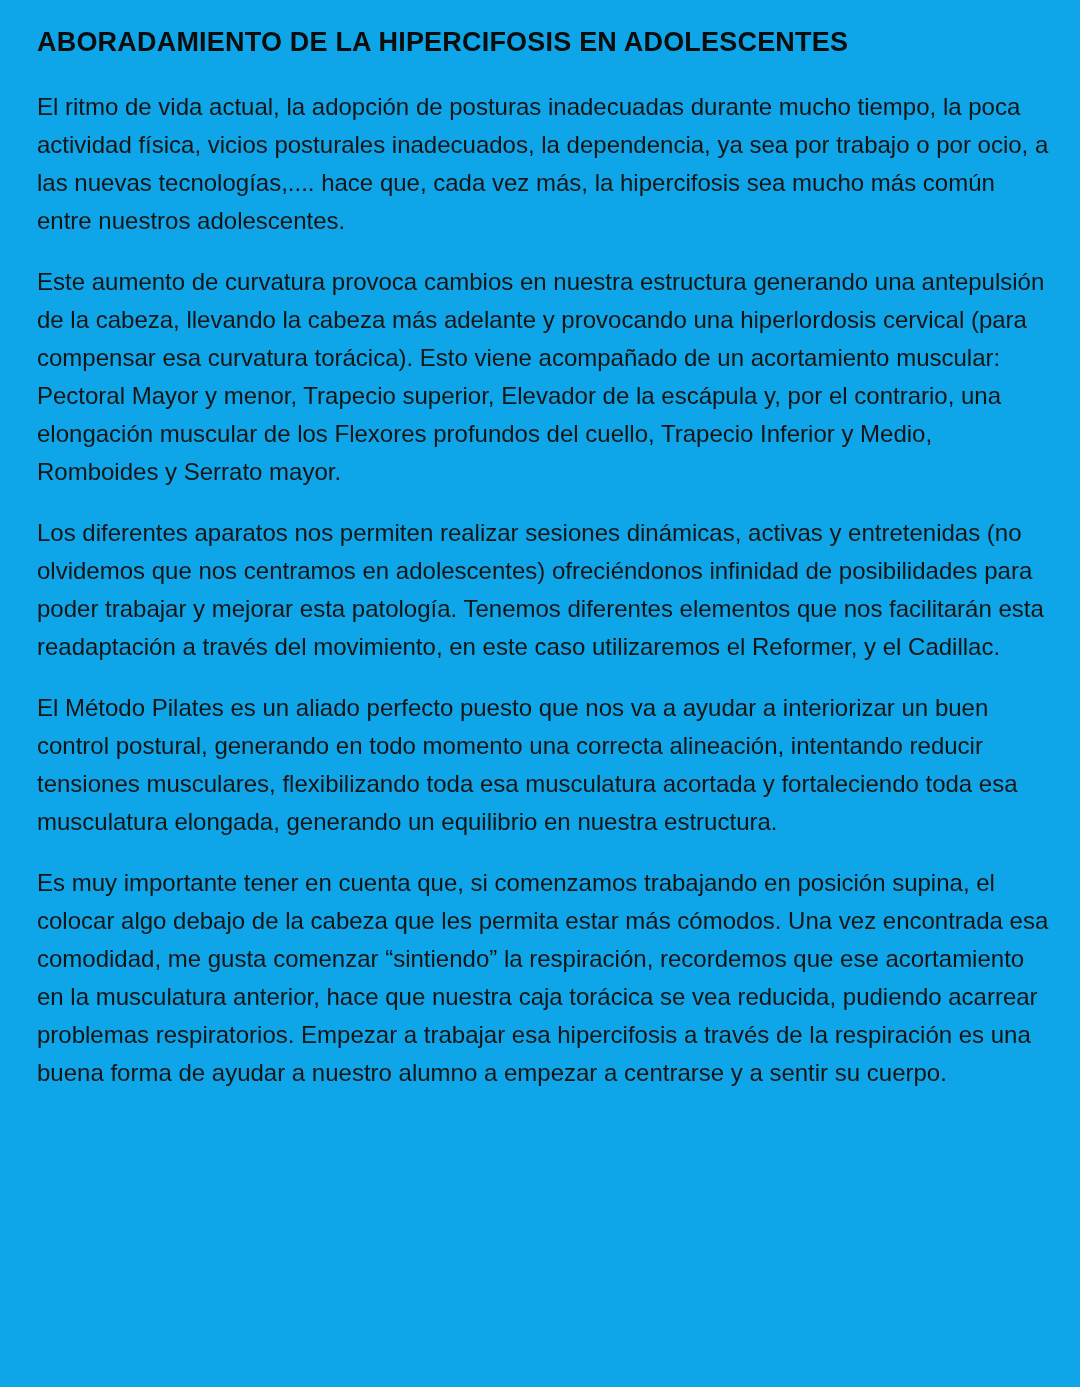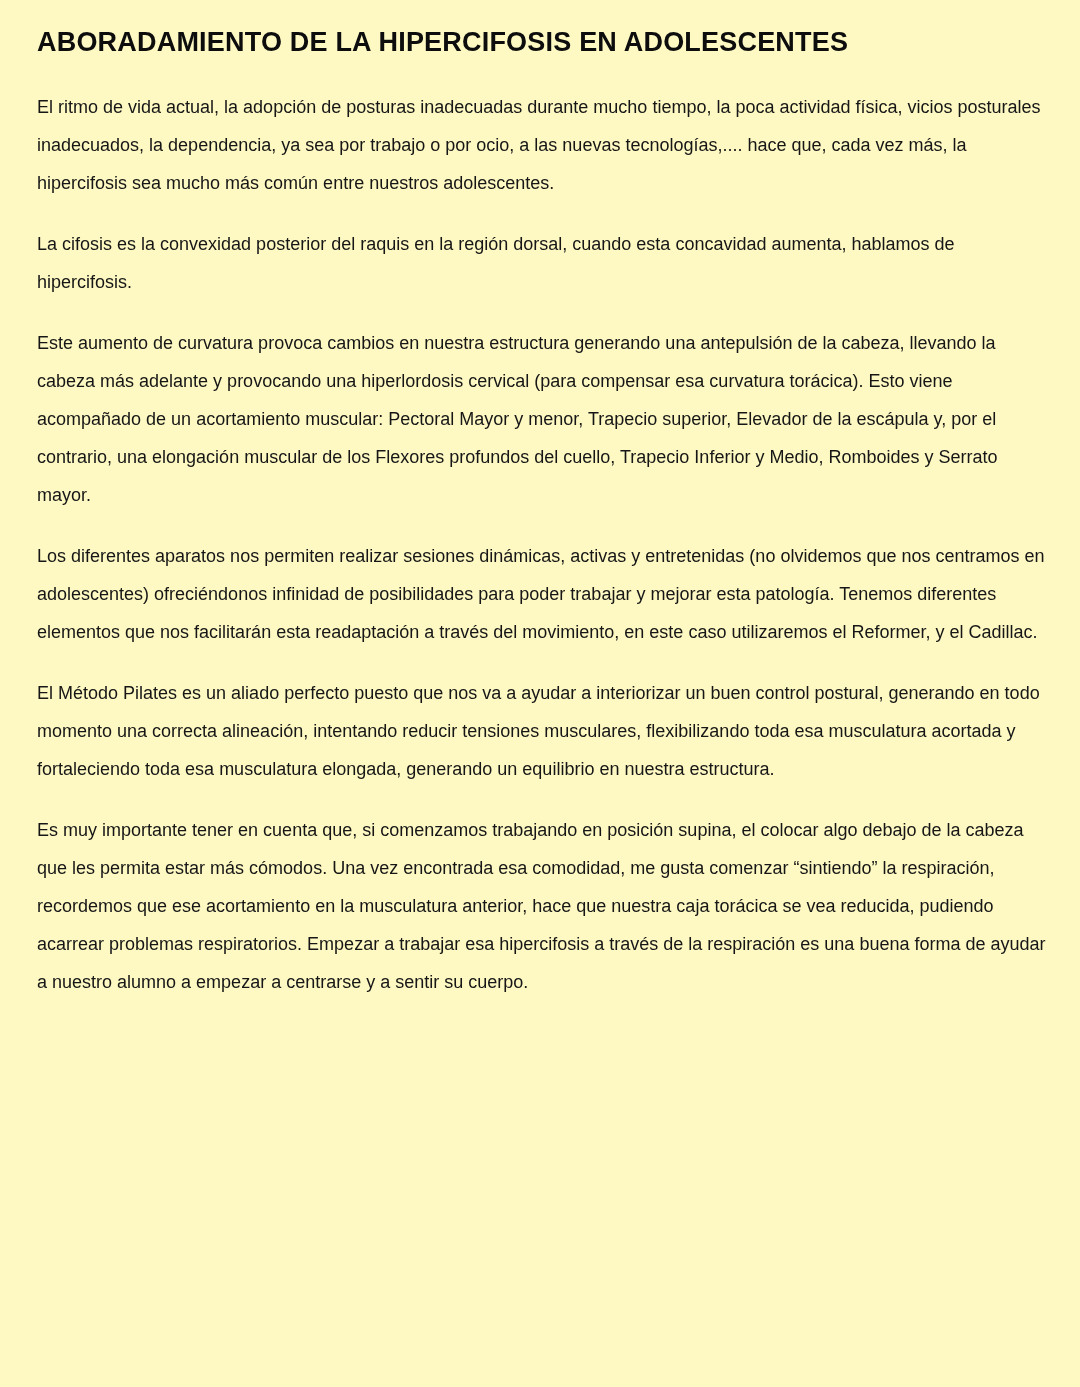--- a/index.html
+++ b/index.html
@@ -4,51 +4,50 @@
 <style>
   * { box-sizing: border-box; }
   html, body {
     margin: 0;
     padding: 0;
     background: #ffffff;
   }
   .page {
     width: 1080px;
     height: 1387px;
-    background: #fef9c3;
+    background: #0ea5e9;
     padding: 26px 30px 40px 37px;
     font-family: "Liberation Sans", "DejaVu Sans", sans-serif;
     color: #161616;
     overflow: hidden;
   }
   .doc-title {
     font-size: 27px;
     font-weight: 700;
     letter-spacing: 0.2px;
     color: #0d0d0d;
     margin: 0 0 28px 0;
     line-height: 1.25;
   }
   .doc-body p {
-    font-size: 18px;
+    font-size: 24px;
     line-height: 38px;
     margin: 0 0 23px 0;
     text-align: left;
     color: #161616;
     max-width: 1013px;
   }
   .doc-body p:last-child { margin-bottom: 0; }
 </style>
 </head>
 <body>
 
 <main class="page">
   <h1 class="doc-title">ABORADAMIENTO DE LA HIPERCIFOSIS EN ADOLESCENTES</h1>
 
   <div class="doc-body">
     <p>El ritmo de vida actual, la adopción de posturas inadecuadas durante mucho tiempo, la poca actividad física, vicios posturales inadecuados, la dependencia, ya sea por trabajo o por ocio, a las nuevas tecnologías,.... hace que, cada vez más, la hipercifosis sea mucho más común entre nuestros adolescentes.</p>
-    <p>La cifosis es la convexidad posterior del raquis en la región dorsal, cuando esta concavidad aumenta, hablamos de hipercifosis.</p>
     <p>Este aumento de curvatura provoca cambios en nuestra estructura generando una antepulsión de la cabeza, llevando la cabeza más adelante y provocando una hiperlordosis cervical (para compensar esa curvatura torácica). Esto viene acompañado de un acortamiento muscular: Pectoral Mayor y menor, Trapecio superior, Elevador de la escápula y, por el contrario, una elongación muscular de los Flexores profundos del cuello, Trapecio Inferior y Medio, Romboides y Serrato mayor.</p>
     <p>Los diferentes aparatos nos permiten realizar sesiones dinámicas, activas y entretenidas (no olvidemos que nos centramos en adolescentes) ofreciéndonos infinidad de posibilidades para poder trabajar y mejorar esta patología. Tenemos diferentes elementos que nos facilitarán esta readaptación a través del movimiento, en este caso utilizaremos el Reformer, y el Cadillac.</p>
     <p>El Método Pilates es un aliado perfecto puesto que nos va a ayudar a interiorizar un buen control postural, generando en todo momento una correcta alineación, intentando reducir tensiones musculares, flexibilizando toda esa musculatura acortada y fortaleciendo toda esa musculatura elongada, generando un equilibrio en nuestra estructura.</p>
     <p>Es muy importante tener en cuenta que, si comenzamos trabajando en posición supina, el colocar algo debajo de la cabeza que les permita estar más cómodos. Una vez encontrada esa comodidad, me gusta comenzar “sintiendo” la respiración, recordemos que ese acortamiento en la musculatura anterior, hace que nuestra caja torácica se vea reducida, pudiendo acarrear problemas respiratorios. Empezar a trabajar esa hipercifosis a través de la respiración es una buena forma de ayudar a nuestro alumno a empezar a centrarse y a sentir su cuerpo.</p>
   </div>
 </main>
 
 </body></html>

